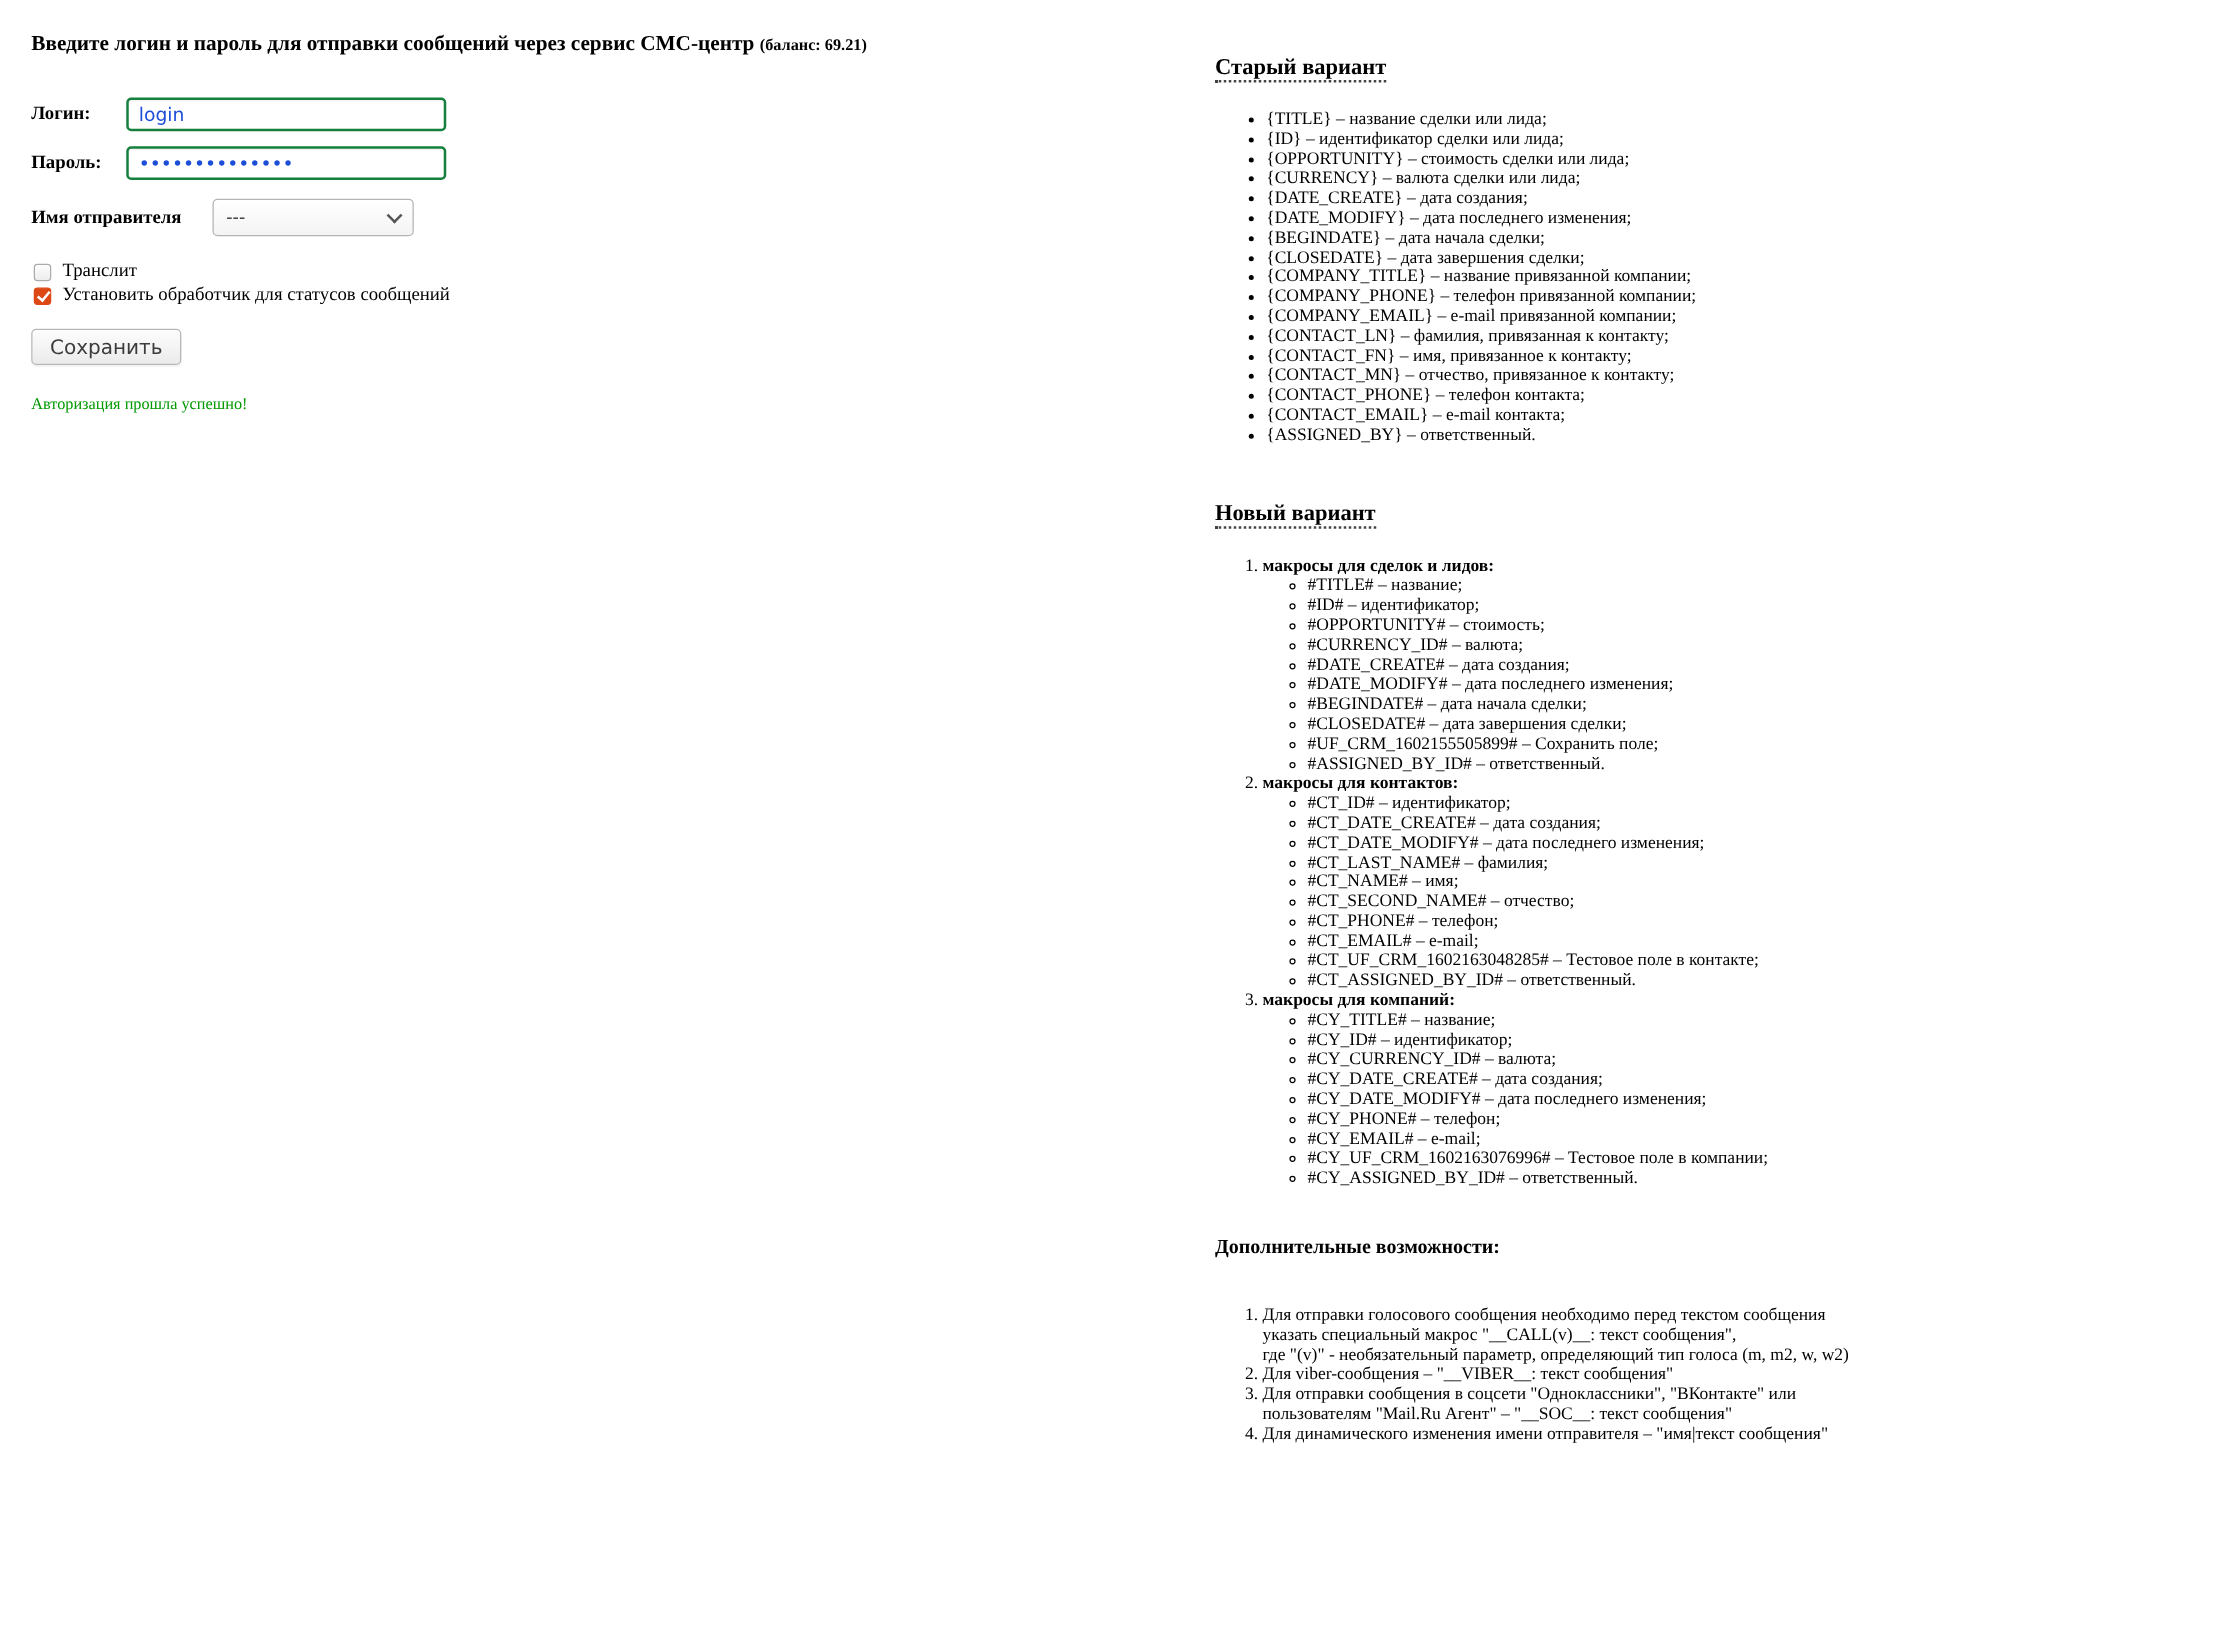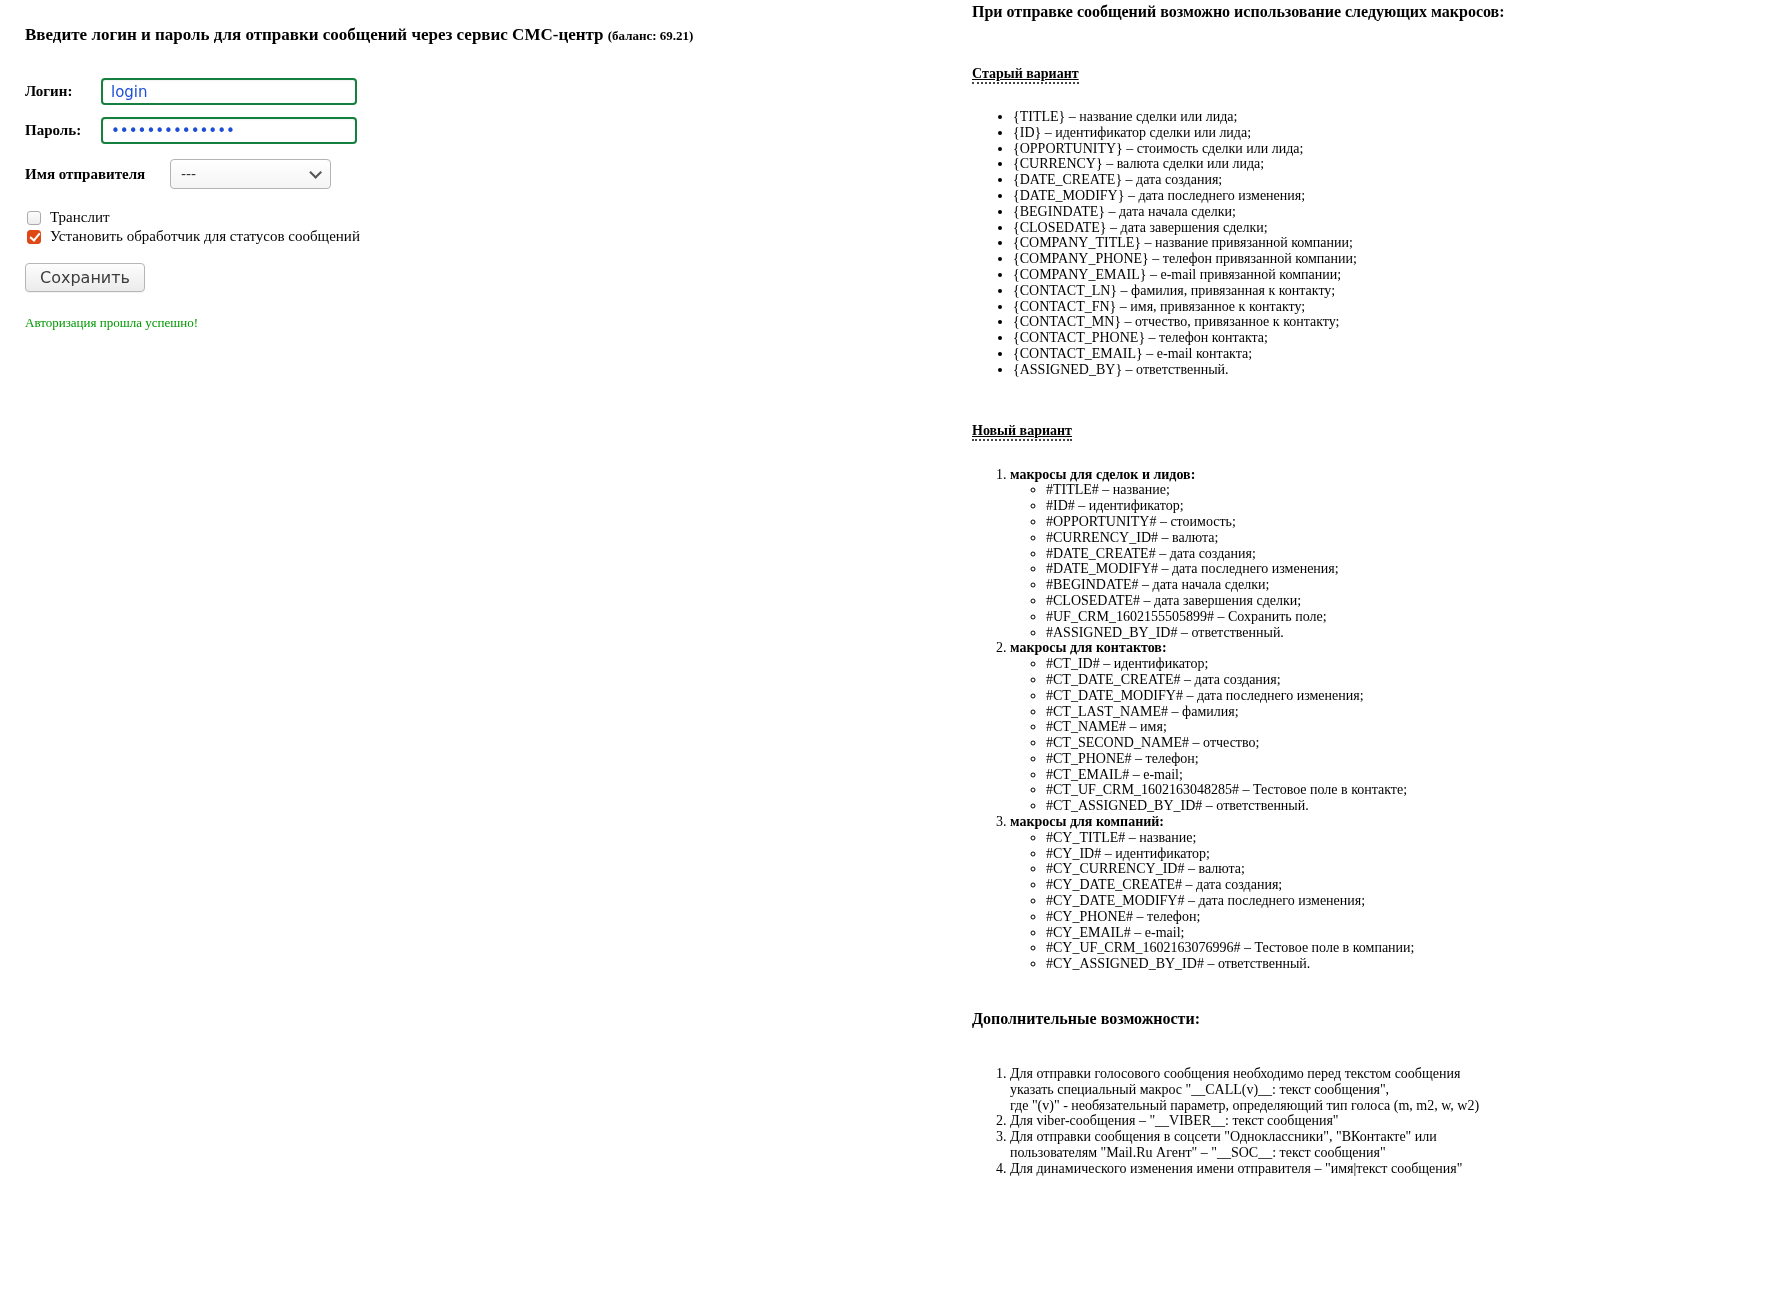--- a/index.html
+++ b/index.html
@@ -57,21 +57,21 @@
     border:1px solid #b6b6b6; border-radius:4px;
     background:linear-gradient(#fdfdfd,#ebebeb);
     font-family:"DejaVu Sans", sans-serif; font-size:16px; color:#3c3c3c;
     box-shadow:0 1px 1px rgba(0,0,0,.05); cursor:pointer;
   }
   .status-msg { margin-top:23px; font-size:13px; }
 
   
   .right-panel { position:absolute; left:972px; top:0; width:600px; }
   .intro { margin:2px 0 0 0; font-size:16px; font-weight:bold; line-height:19px; }
-  .section-h { margin:42px 0 0 0; font-size:14px; font-weight:bold; line-height:22px;text-decoration:underline; }
+  .section-h { margin:42px 0 0 0; font-size:18px; font-weight:bold; line-height:22px; }
   .section-h .us { border-bottom:2px dotted #444; padding-bottom:1px; }
 
   .right-panel ul.plain {
     margin:24px 0 0 0; padding-left:41px;
     font-size:14px; line-height:15.8px; list-style:disc;
   }
   .right-panel ul.plain li { white-space:nowrap; }
 
   ol.groups { margin:25px 0 0 0; padding-left:38px; font-size:14px; line-height:15.8px; }
   ol.groups > li { font-weight:normal; }
@@ -121,21 +121,20 @@
       </div>
     </div>
 
     <button class="save-btn">Сохранить</button>
 
     <div class="status-msg" style="color: rgb(0, 153, 0);">Авторизация прошла успешно!</div>
   </div>
 </div>
 
 <div class="right-panel">
-  <p class="intro">При отправке сообщений возможно использование следующих макросов:</p>
 
   <h3 class="section-h">
     <span class="us">Старый вариант</span>
   </h3>
   <ul class="plain">
 
       <li>{TITLE} – название сделки или лида;</li>
 
       <li>{ID} – идентификатор сделки или лида;</li>
 

